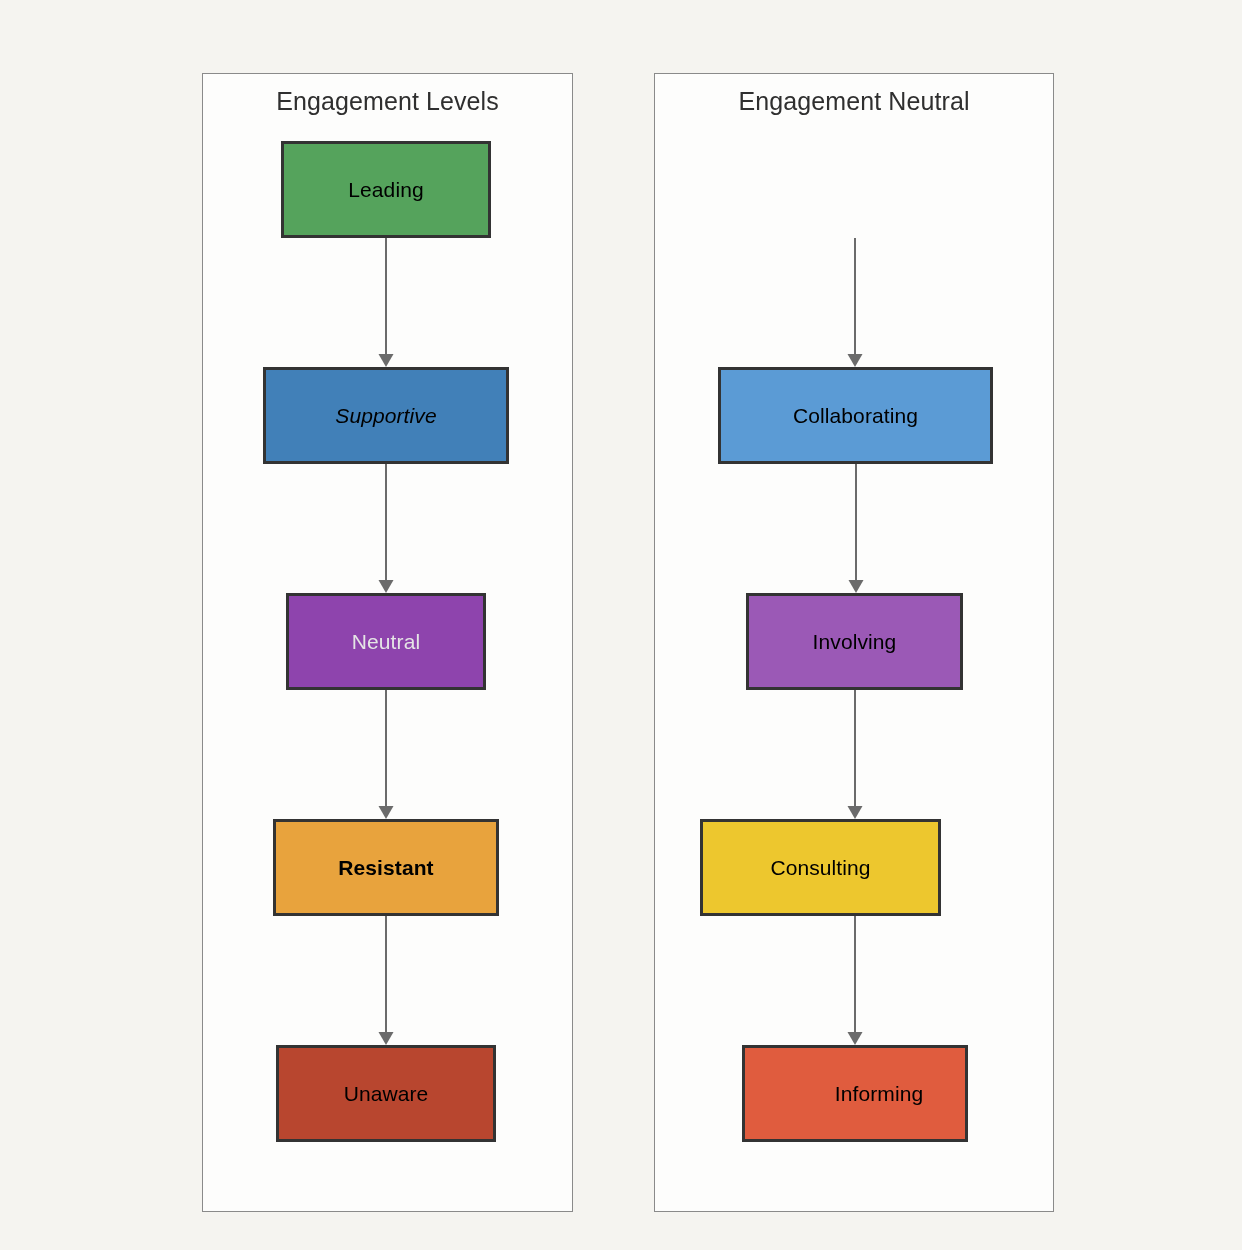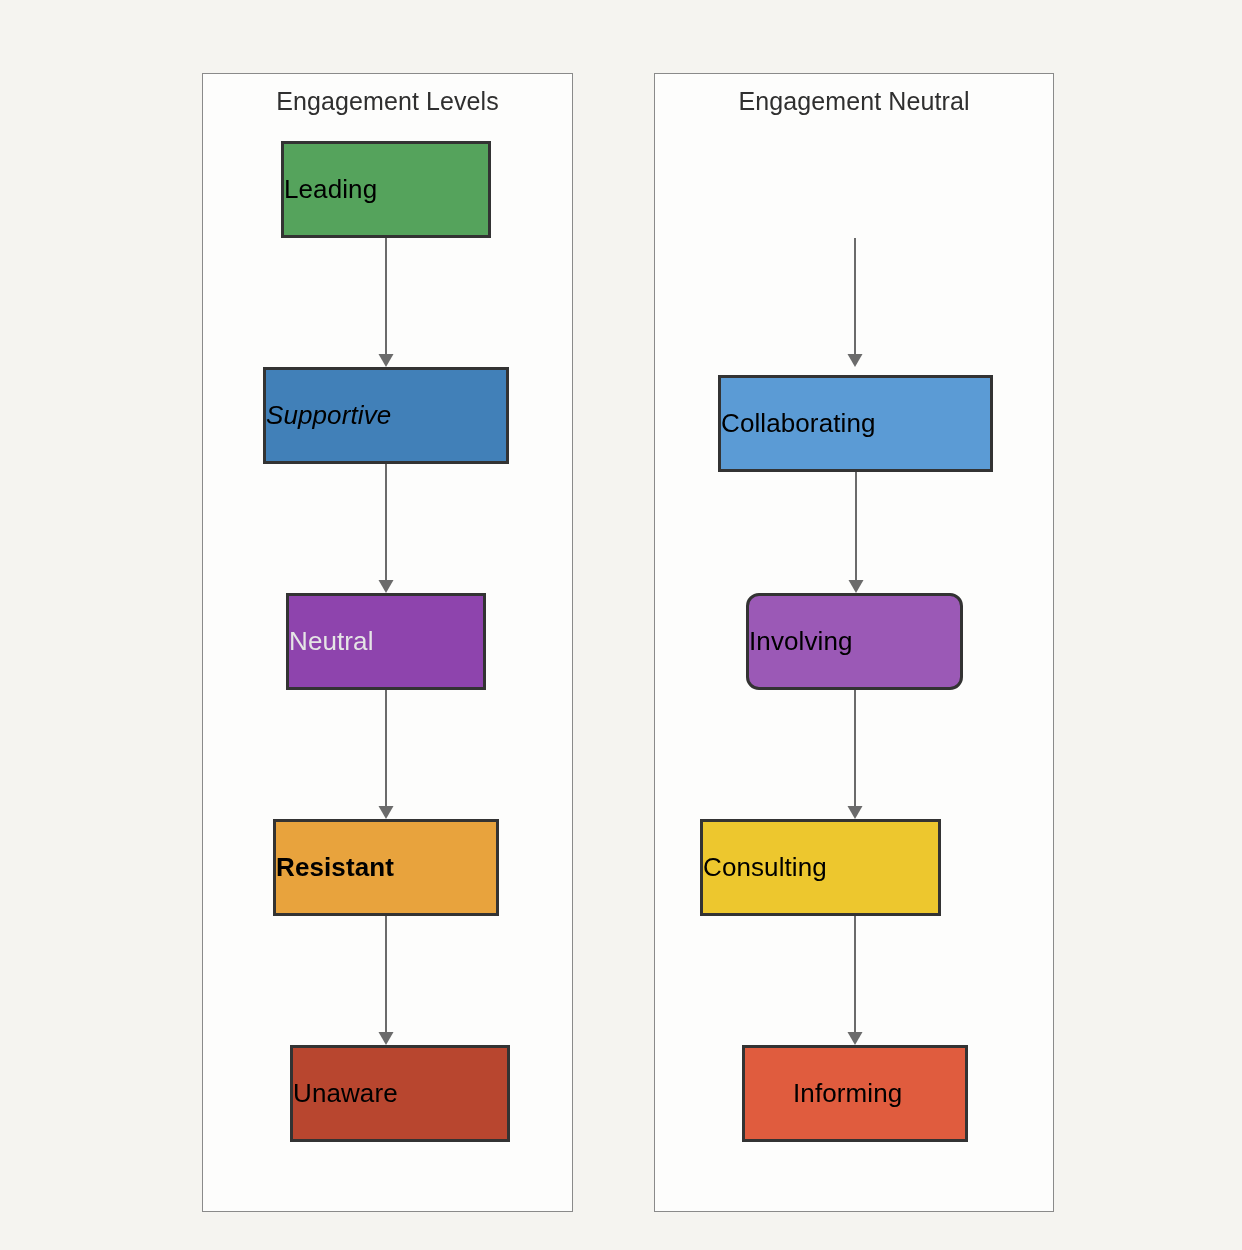--- a/index.html
+++ b/index.html
@@ -36,22 +36,23 @@
     letter-spacing: 0.1px;
     white-space: nowrap;
   }
   .node {
     position: absolute;
     height: 97px;
     border: 3px solid #333333;
     box-sizing: border-box;
     display: flex;
     align-items: center;
+    justify-content: center;
     color: #000000;
-    font-size: 26px;
+    font-size: 21px;
     letter-spacing: 0.1px;
     white-space: nowrap;
   }
   .connector {
     position: absolute;
     width: 22px;
     pointer-events: none;
   }
   .connector svg {
     display: block;
@@ -94,21 +95,21 @@
     </div>
     <div class="node" style="left: 255px; top: 367px; width: 246px; background: rgb(65, 128, 184); border-color: rgb(51, 51, 51); color: rgb(0, 0, 0); font-style: italic;">
       <span>Supportive</span>
     </div>
     <div class="node" style="left: 278px; top: 593px; width: 200px; background: rgb(142, 68, 173); border-color: rgb(51, 51, 51); color: #e5e5e5;">
       <span>Neutral</span>
     </div>
     <div class="node" style="left: 265px; top: 819px; width: 226px; background: rgb(232, 163, 61); border-color: rgb(51, 51, 51); color: rgb(0, 0, 0); font-weight: bold;">
       <span>Resistant</span>
     </div>
-    <div class="node" style="left: 282px; top: 1045px; width: 220px; background: rgb(184, 70, 47); border-color: rgb(51, 51, 51); color: rgb(0, 0, 0);">
+    <div class="node" style="left: 268px; top: 1045px; width: 220px; background: rgb(184, 70, 47); border-color: rgb(51, 51, 51); color: rgb(0, 0, 0);">
       <span>Unaware</span>
     </div>
     <div class="panel" style="left: 646px; top: 73px; width: 400px; height: 1139px; background: rgb(253, 253, 252); border-color: rgb(138, 138, 138);">
       <div class="panel-title" style="color: rgb(47, 47, 47);">Engagement Neutral</div>
     </div>
     <div class="connector" style="left: 835.5px; top: 238px; height: 129px;">
       <svg width="22" height="129" viewBox="0 0 22 129">
         <line x1="11" y1="0" x2="11" y2="118" stroke="#6b6b6b" stroke-width="2"></line>
         <polygon points="11,129 3.5,116 18.5,116" fill="#6b6b6b"></polygon>
       </svg>
@@ -124,24 +125,24 @@
         <line x1="11" y1="0" x2="11" y2="118" stroke="#6b6b6b" stroke-width="2"></line>
         <polygon points="11,129 3.5,116 18.5,116" fill="#6b6b6b"></polygon>
       </svg>
     </div>
     <div class="connector" style="left: 835.5px; top: 916px; height: 129px;">
       <svg width="22" height="129" viewBox="0 0 22 129">
         <line x1="11" y1="0" x2="11" y2="118" stroke="#6b6b6b" stroke-width="2"></line>
         <polygon points="11,129 3.5,116 18.5,116" fill="#6b6b6b"></polygon>
       </svg>
     </div>
-    <div class="node" style="left: 710px; top: 375px; width: 275px; background: rgb(91, 155, 213); border-color: rgb(51, 51, 51); color: rgb(0, 0, 0);">
+    <div class="node" style="left: 710px; top: 367px; width: 275px; background: rgb(91, 155, 213); border-color: rgb(51, 51, 51); color: rgb(0, 0, 0);">
       <span>Collaborating</span>
     </div>
-    <div class="node" style="left: 738px; top: 593px; width: 217px; background: rgb(155, 89, 182); border-color: rgb(51, 51, 51); color: rgb(0, 0, 0); border-radius: 13px;">
+    <div class="node" style="left: 738px; top: 593px; width: 217px; background: rgb(155, 89, 182); border-color: rgb(51, 51, 51); color: rgb(0, 0, 0);">
       <span>Involving</span>
     </div>
     <div class="node" style="left: 692px; top: 819px; width: 241px; background: rgb(237, 199, 46); border-color: rgb(51, 51, 51); color: rgb(0, 0, 0);">
       <span>Consulting</span>
     </div>
     <div class="node" style="left: 734px; top: 1045px; width: 226px; background: rgb(224, 92, 62); border-color: rgb(51, 51, 51); color: rgb(0, 0, 0); padding-left: 48px;">
       <span>Informing</span>
     </div>
   </div>
 

